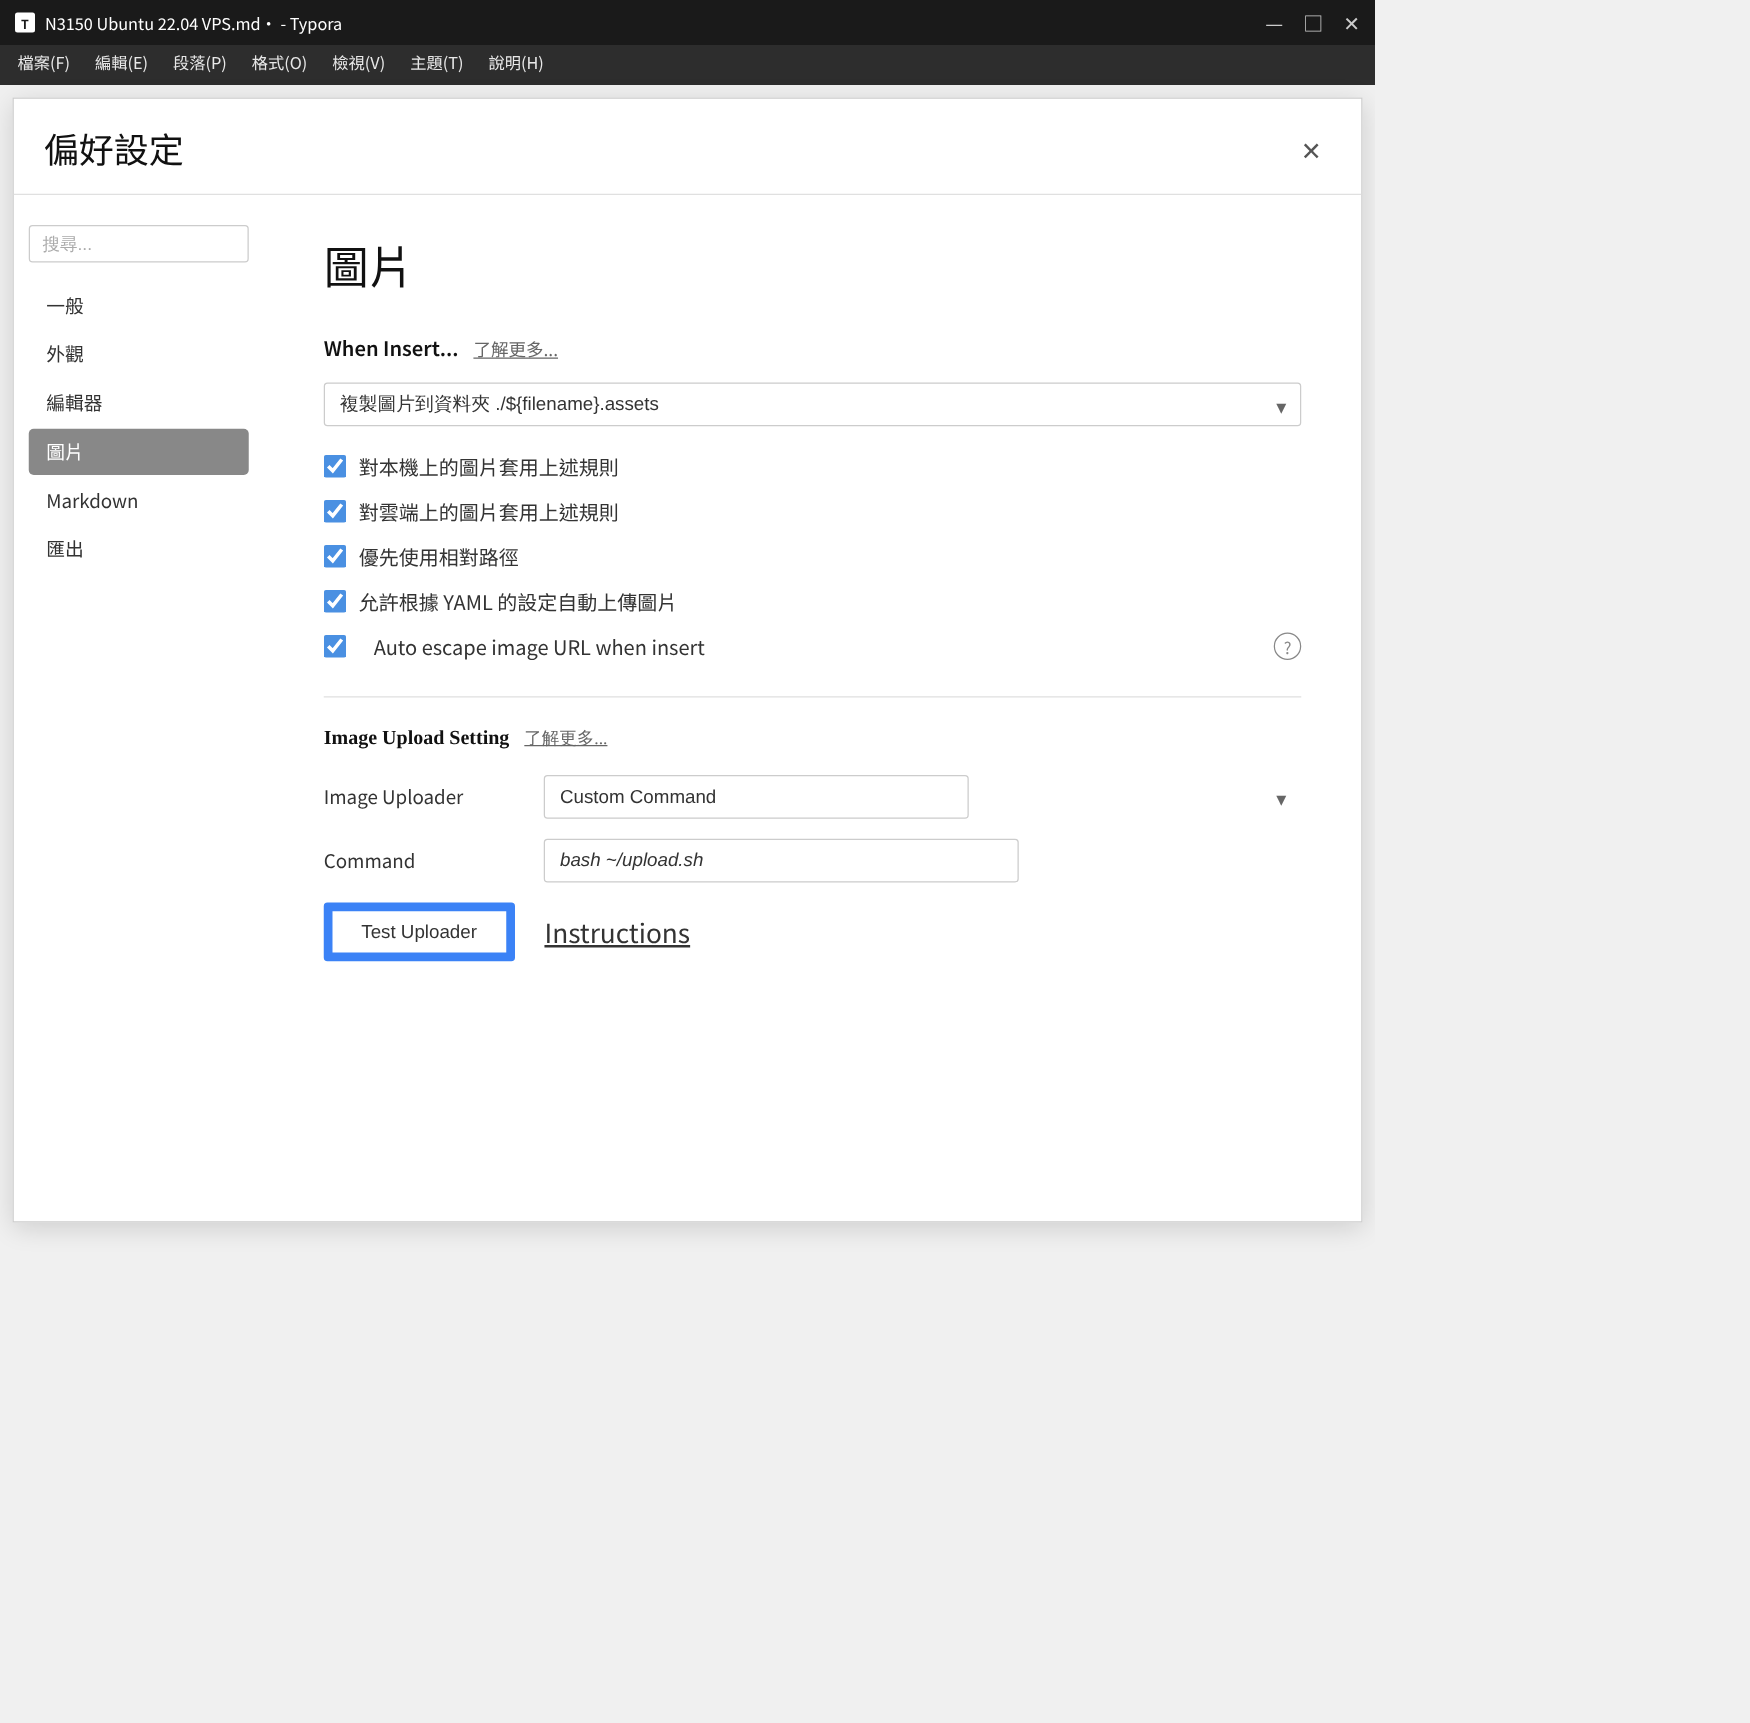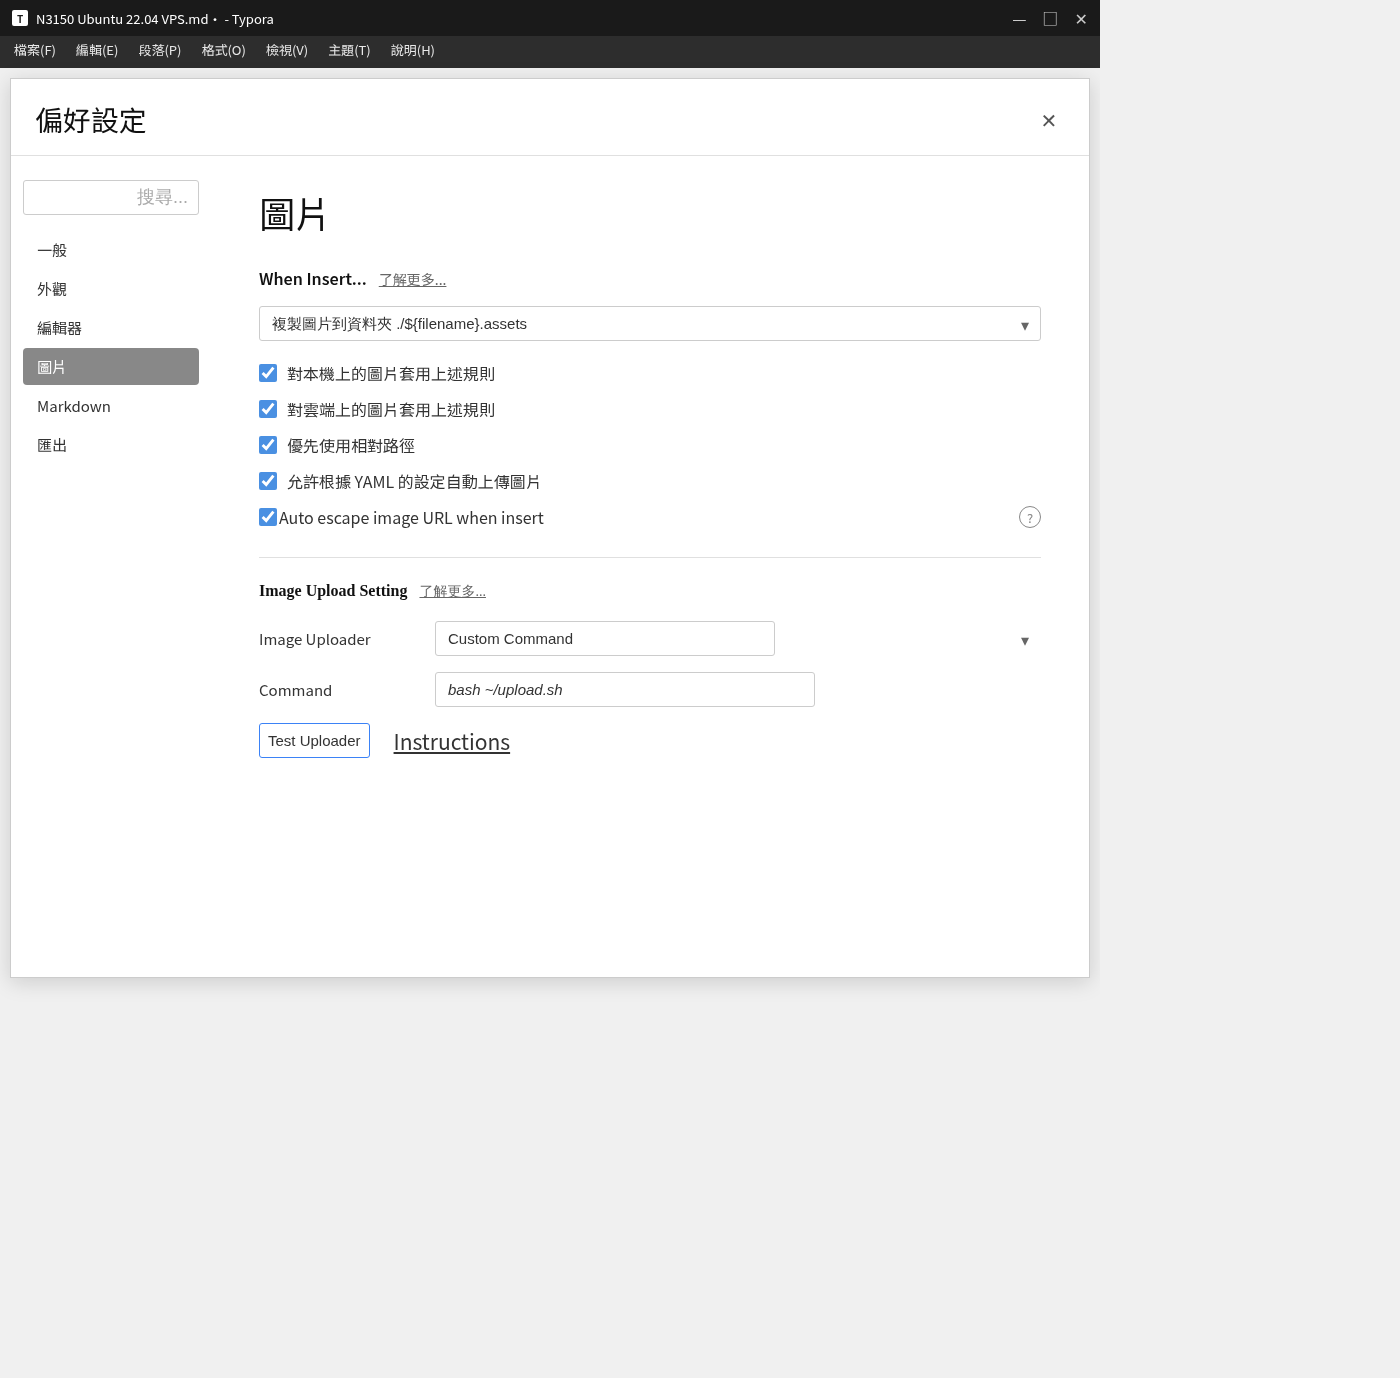--- a/index.html
+++ b/index.html
@@ -114,26 +114,25 @@
     .sidebar {
       width: 200px;
       padding: 24px 12px;
       flex-shrink: 0;
     }
     .search-input {
       width: 100%;
       padding: 6px 10px;
       border: 1px solid #ccc;
       border-radius: 3px;
-      font-size: 18px;
+      font-size: 14px;
       margin-bottom: 16px;
       background: #fff;
       color: #333;
       outline: none;
-      text-align: right;
     }
     .search-input::placeholder {
       color: #aaa;
     }
     .nav-items {
       display: flex;
       flex-direction: column;
       gap: 2px;
     }
     .nav-item {
@@ -227,21 +226,21 @@
       flex-shrink: 0;
     }
     .checkbox-item-last {
       display: flex;
       align-items: center;
       justify-content: space-between;
     }
     .checkbox-item-last .left {
       display: flex;
       align-items: center;
-      gap: 2px;
+      gap: 22px;
     }
     .help-icon {
       width: 22px;
       height: 22px;
       border: 1.5px solid #888;
       border-radius: 50%;
       display: flex;
       align-items: center;
       justify-content: center;
       font-size: 13px;
@@ -324,22 +323,22 @@
       font-style: italic;
     }
 
     .actions-row {
       display: flex;
       align-items: center;
       gap: 24px;
       margin-top: 8px;
     }
     .test-btn {
-      padding: 8px 8px;
-      border: 1px solid #3b82f6;
+      padding: 8px 23px;
+      border: 7px solid #3b82f6;
       background: #fff;
       font-size: 15px;
       color: #333;
       border-radius: 3px;
       cursor: pointer;
     }
     .instructions-link {
       font-size: 21px;
       color: #333;
       text-decoration: underline;

